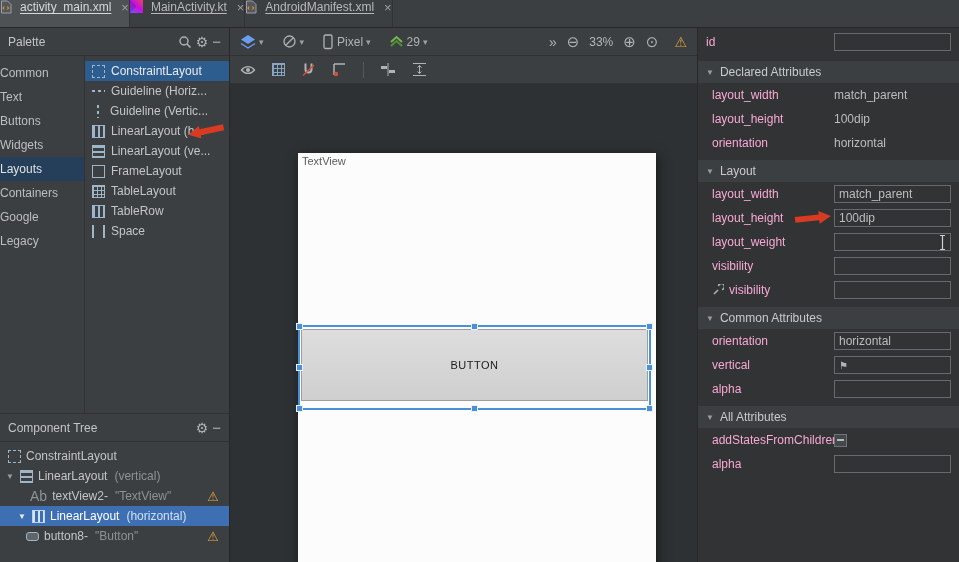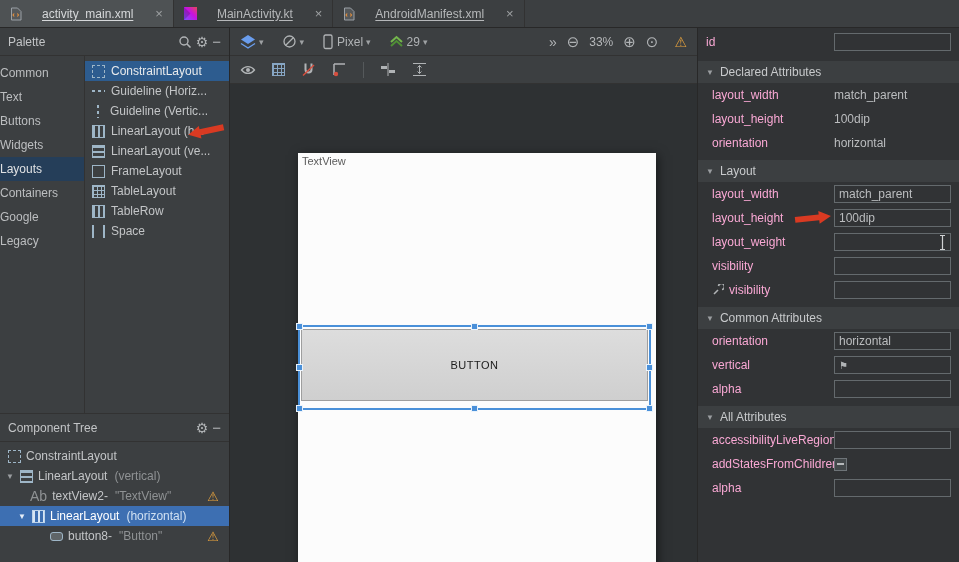--- a/index.html
+++ b/index.html
@@ -6,21 +6,21 @@
   html,body { width:959px; height:562px; overflow:hidden; }
   body {
     font-family: "Liberation Sans", "DejaVu Sans", sans-serif;
     font-size: 12px; color:#bbbdbf; background:#313335;
     -webkit-font-smoothing: antialiased;
   }
   .app { width:959px; height:562px; display:flex; flex-direction:column; background:#3c3f41; }
 
   
   .tabbar { height:28px; background:#3c3f41; border-bottom:1px solid #282828; display:flex; align-items:stretch; flex:0 0 auto; }
-  .tab { display:flex; align-items:center; gap:20px; padding:0 10px; color:#b6b8ba; border-right:1px solid #323232; cursor:default; }
+  .tab { display:flex; gap:8px; padding:0 0; color:#b6b8ba; border-right:1px solid #323232; cursor:default; }
   .tab.active { background:#4e5254; color:#d6d8da; }
   .tab-label { text-decoration: underline; text-underline-offset:2px; }
   .tab-close { color:#9da0a2; font-size:13px; margin-left:2px; }
 
   
   .main { flex:1; display:flex; min-height:0; }
   .left  { width:230px; flex:0 0 auto; background:#3c3f41; border-right:1px solid #282828; display:flex; flex-direction:column; }
   .center{ flex:1; min-width:0; display:flex; flex-direction:column; background:#313335; }
   .right { width:262px; flex:0 0 auto; background:#313335; border-left:1px solid #282828; display:flex; flex-direction:column; overflow:hidden; }
 
@@ -239,21 +239,21 @@
           <span class="ct-label">textView2-</span>
           <span class="ct-suffix">"TextView"</span>
           <span class="tree-warning">⚠</span>
         </div>
         <div class="ct-row selected" style="padding-left:18px">
           <span class="caret">▼</span>
           <span class="icn icn-cols blue"></span>
           <span class="ct-label">LinearLayout</span>
           <span class="ct-suffix">(horizontal)</span>
         </div>
-        <div class="ct-row" style="padding-left:50px">
+        <div class="ct-row" style="padding-left:26px">
           <span class="icn icn-button"></span>
           <span class="ct-label">button8-</span>
           <span class="ct-suffix">"Button"</span>
           <span class="tree-warning">⚠</span>
         </div>
       </div>
     </div>
 
     <div class="center">
 
@@ -434,24 +434,20 @@
         <div class="attr-row">
           <span class="attr-label">alpha</span>
           <div class="attr-field"></div>
         </div>
 
         <div class="attr-section">
           <span class="sec-caret">▼</span>
           <span>All Attributes</span>
         </div>
         <div class="attr-row">
-          <span class="attr-label">accessibilityLiveRegion</span>
-          <div class="attr-field"></div>
-        </div>
-        <div class="attr-row">
           <span class="attr-label">addStatesFromChildren</span>
           <span style="width:117px;flex:0 0 auto;">
             <span class="cbx"></span>
           </span>
         </div>
         <div class="attr-row">
           <span class="attr-label">alpha</span>
           <div class="attr-field"></div>
         </div>
 

